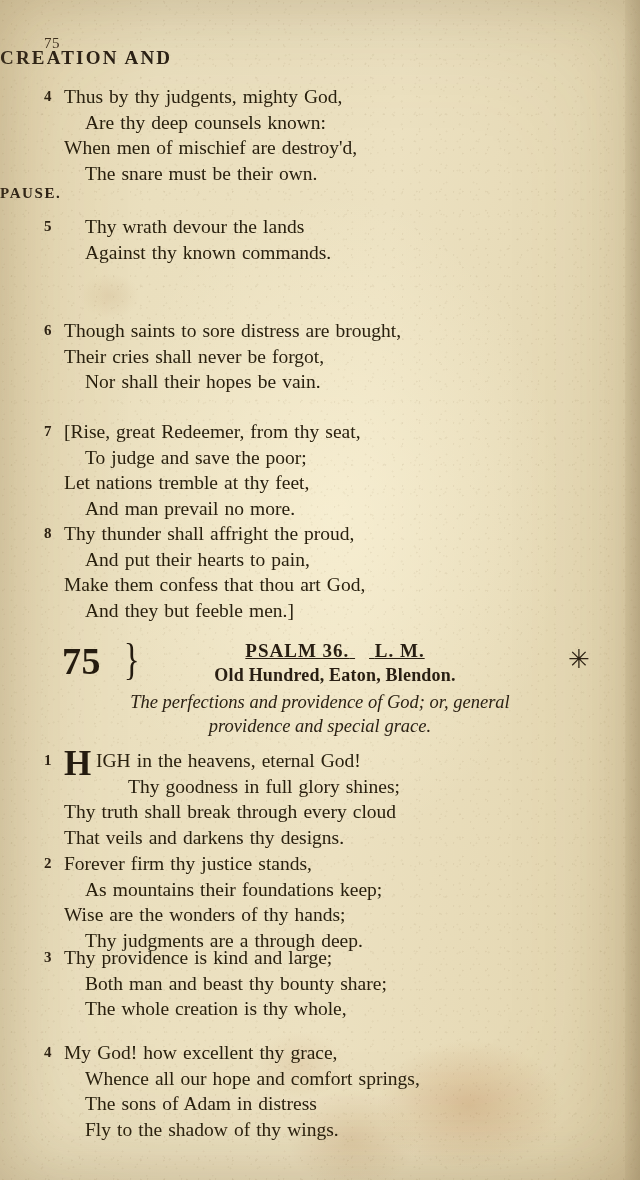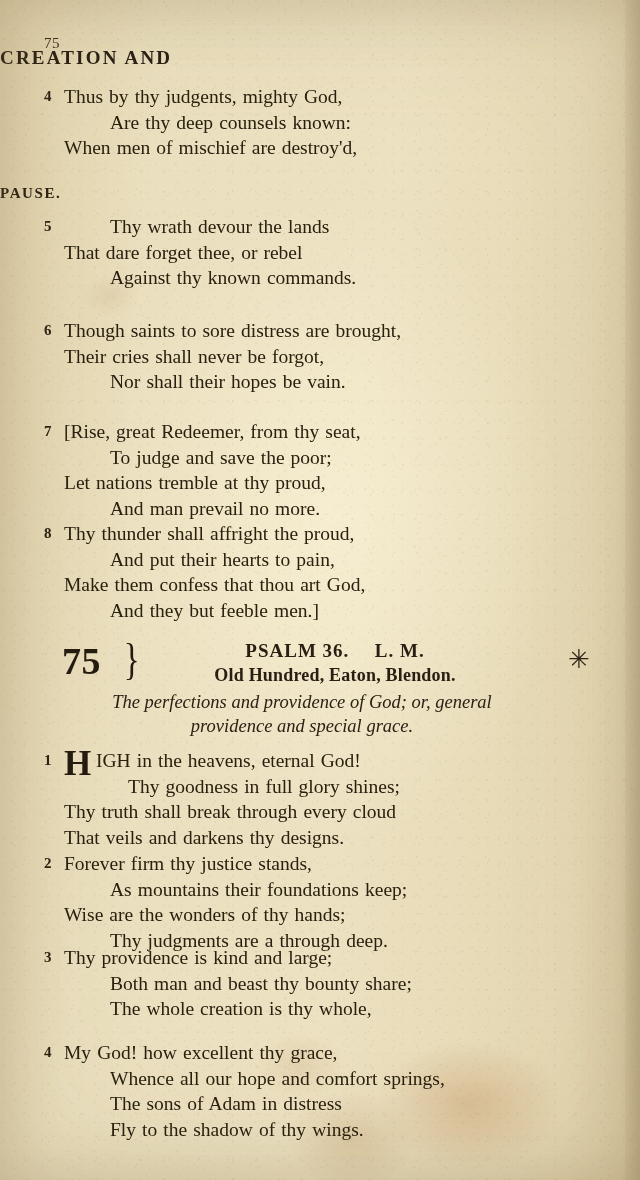--- a/index.html
+++ b/index.html
@@ -117,21 +117,21 @@
     text-align: left;
     font-size: 15px;
     font-weight: bold;
     color: #2b2013;
   }
   .vtext {
     display: inline-block;
     margin-left: 20px;
   }
   .vline.indent .vtext {
-    margin-left: 66px;
+    margin-left: 41px;
   }
 
   
   .pause {
     position: absolute;
     left: 0;
     width: 600px;
     text-align: left;
     font-size: 15px;
     font-weight: bold;
@@ -172,20 +172,21 @@
     top: 2px;
     width: 390px;
     text-align: center;
   }
   .hymn-psalm {
     font-size: 19px;
     font-weight: bold;
     letter-spacing: 1px;
     line-height: 24px;
     color: #281e12;
+    text-decoration: underline;
   }
   .hymn-psalm .sm {
     font-size: 16px;
     letter-spacing: 0.6px;
   }
   .hymn-tunes {
     font-size: 18px;
     font-weight: bold;
     line-height: 24px;
     letter-spacing: 0.2px;
@@ -200,21 +201,21 @@
     height: 26px;
     color: #2d2215;
     font-size: 26px;
     line-height: 26px;
     text-align: center;
   }
 
   
   .subtitle {
     position: absolute;
-    left: 16px;
+    left: 34px;
     top: 690px;
     width: 572px;
     text-align: center;
     font-style: italic;
     font-size: 18.5px;
     line-height: 24px;
     color: #2b2114;
   }
   .subtitle .l2 { display: block; }
 
@@ -278,33 +279,33 @@
       <div class="vline">
         <span class="vnum">4</span>
         <span class="vtext">Thus by thy judgents, mighty God,</span>
       </div>
       <div class="vline indent">
         <span class="vtext">Are thy deep counsels known:</span>
       </div>
       <div class="vline">
         <span class="vtext">When men of mischief are destroy'd,</span>
       </div>
+      <div class="vline indent">
+        <span class="vtext">The snare must be their own.</span>
+      </div>
     </div>
 
     <div class="pause" style="top:185px">PAUSE.</div>
 
     <div class="stanza" style="top:214px">
       <div class="vline">
         <span class="vnum">5</span>
       </div>
       <div class="vline indent">
         <span class="vtext">Thy wrath devour the lands</span>
-      </div>
-      <div class="vline">
-        <span class="vtext">That dare forget thee, or rebel</span>
       </div>
       <div class="vline indent">
         <span class="vtext">Against thy known commands.</span>
       </div>
     </div>
 
     <div class="stanza" style="top:318px">
       <div class="vline">
         <span class="vnum">6</span>
         <span class="vtext">Though saints to sore distress are brought,</span>
@@ -319,21 +320,21 @@
 
     <div class="stanza" style="top:419px">
       <div class="vline">
         <span class="vnum">7</span>
         <span class="vtext">[Rise, great Redeemer, from thy seat,</span>
       </div>
       <div class="vline indent">
         <span class="vtext">To judge and save the poor;</span>
       </div>
       <div class="vline">
-        <span class="vtext">Let nations tremble at thy proud,</span>
+        <span class="vtext">Let nations tremble at thy feet,</span>
       </div>
       <div class="vline indent">
         <span class="vtext">And man prevail no more.</span>
       </div>
     </div>
 
     <div class="stanza" style="top:521px">
       <div class="vline">
         <span class="vnum">8</span>
         <span class="vtext">Thy thunder shall affright the proud,</span>

